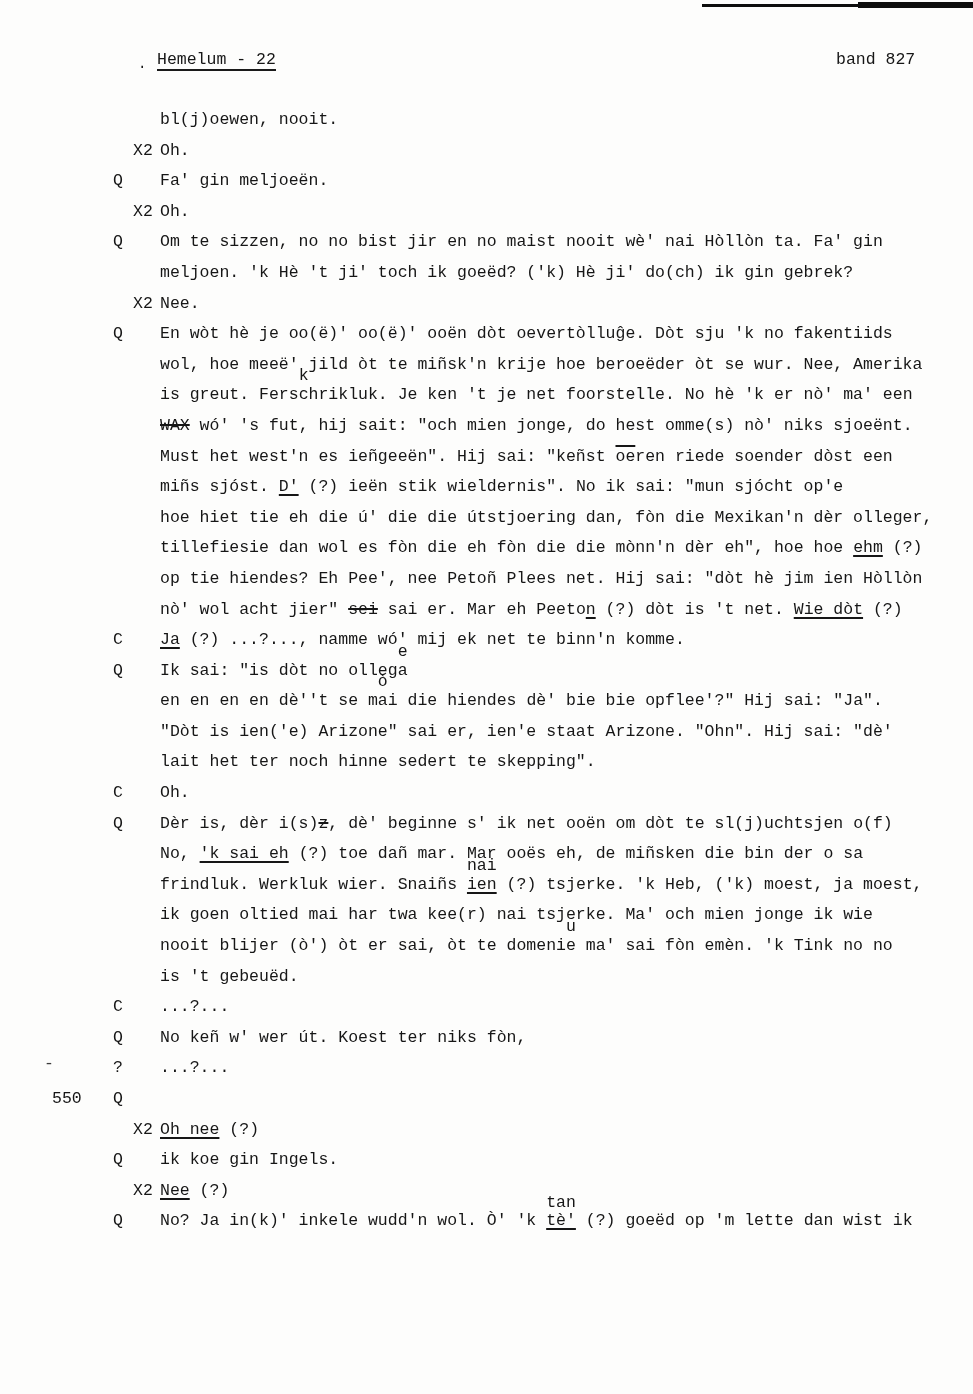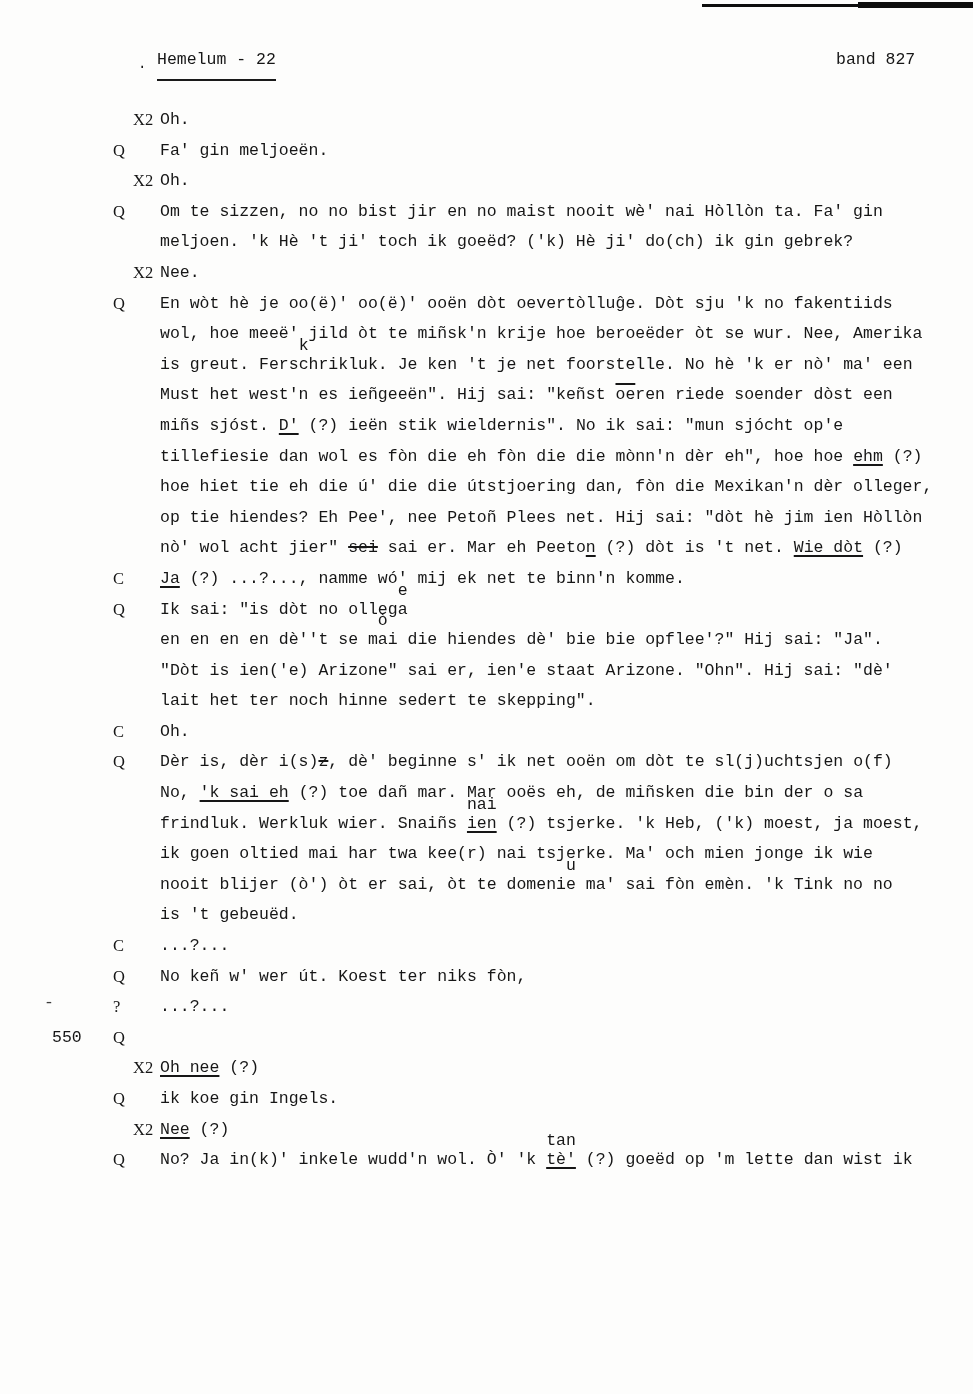--- a/index.html
+++ b/index.html
@@ -11,33 +11,33 @@
     font-family:"Liberation Mono","DejaVu Sans Mono",monospace;
     color:#161616;
     font-size:16.5px;
   }
   .scan-bar{position:absolute;background:#0d0d0d;}
   .scan-bar.a{left:702px;top:4px;width:162px;height:3px;}
   .scan-bar.b{left:858px;top:2px;width:115px;height:6px;}
   .header{position:absolute;top:50px;left:0;width:100%;height:26px;}
   .title{
     position:absolute;left:157px;top:0;
-    border-bottom:2px solid #1a1a1a;padding-bottom:10px;
+    border-bottom:2px solid #1a1a1a;padding-bottom:0;
   }
   .band{position:absolute;left:836px;top:0;font-family:Liberation Mono, monospace;}
   .dot-mark{position:absolute;left:138px;top:6px;font-size:14px;}
   .transcript{position:absolute;top:105px;left:0;width:100%;}
   .line{
     position:relative;
     height:30.6px;line-height:30.6px;
     padding-left:160px;
     white-space:pre;
     box-sizing:border-box;
   }
-  .label{position:absolute;left:113px;top:0;font-family:Liberation Serif, serif;}
+  .label{position:absolute;left:113px;top:0;}
   .label.x2{left:133px;}
   .num{position:absolute;left:52px;top:0;}
   .mdash{position:absolute;left:44px;top:-4px;color:#3c3c3c;}
   .u{text-decoration:underline;text-decoration-thickness:1.5px;text-underline-offset:3px;}
   .s{text-decoration:line-through;text-decoration-thickness:2px;}
   .ov{text-decoration:overline;text-decoration-thickness:1.5px;}
   .stack{position:relative;display:inline-block;}
   .stack .above{
     position:absolute;left:0;top:-0.72em;
     line-height:1;text-decoration:none;
@@ -50,33 +50,35 @@
   <div class="scan-bar a"></div>
   <div class="scan-bar b"></div>
 
   <div class="header">
     <span class="dot-mark">.</span>
     <span class="title">Hemelum - 22</span>
     <span class="band">band 827</span>
   </div>
 
   <div class="transcript">
+      <div class="line"><span><span>bl(j)oewen, nooit.</span></span></div>
       <div class="line"><span class="label x2">X2</span><span><span>Oh.</span></span></div>
       <div class="line"><span class="label">Q</span><span><span>Fa' gin meljoeën.</span></span></div>
       <div class="line"><span class="label x2">X2</span><span><span>Oh.</span></span></div>
       <div class="line"><span class="label">Q</span><span><span>Om te sizzen, no no bist jir en no maist nooit wè' nai Hòllòn ta. Fa' gin</span></span></div>
       <div class="line"><span><span>meljoen. 'k Hè 't ji' toch ik goeëd? ('k) Hè ji' do(ch) ik gin gebrek?</span></span></div>
       <div class="line"><span class="label x2">X2</span><span><span>Nee.</span></span></div>
       <div class="line"><span class="label">Q</span><span><span>En wòt hè je oo(ë)' oo(ë)' ooën dòt oevertòlluĝe. Dòt sju 'k no fakentiids</span></span></div>
       <div class="line"><span><span>wol, hoe meeë' jild òt te miñsk'n krije hoe beroeëder òt se wur. Nee, Amerika</span></span></div>
       <div class="line"><span><span>is greut. Fers</span><span class="stack">ch<span class="above">k</span></span><span>rikluk. Je ken 't je net foorstelle. No hè 'k er nò' ma' een</span></span></div>
+      <div class="line"><span><span class="s">WAX</span><span> wó' 's fut, hij sait: "och mien jonge, do hest omme(s) nò' niks sjoeënt.</span></span></div>
       <div class="line"><span><span>Must het west'n es ieñgeeën". Hij sai: "keñst </span><span class="ov">oe</span><span>ren riede soender dòst een</span></span></div>
       <div class="line"><span><span>miñs sjóst. </span><span class="u">D'</span><span> (?) ieën stik wieldernis". No ik sai: "mun sjócht op'e</span></span></div>
+      <div class="line"><span><span>hoe hiet tie eh die ú' die die útstjoering dan, fòn die Mexikan'n dèr olleger,</span></span></div>
       <div class="line"><span><span>tillefiesie dan wol es fòn die eh fòn die die mònn'n dèr eh", hoe hoe </span><span class="u">ehm</span><span> (?)</span></span></div>
-      <div class="line"><span><span>hoe hiet tie eh die ú' die die útstjoering dan, fòn die Mexikan'n dèr olleger,</span></span></div>
       <div class="line"><span><span>op tie hiendes? Eh Pee', nee Petoñ Plees net. Hij sai: "dòt hè jim ien Hòllòn</span></span></div>
       <div class="line"><span><span>nò' wol acht jier" </span><span class="s">sei</span><span> sai er. Mar eh Peeto</span><span class="u">n</span><span> (?) dòt is 't net. </span><span class="u">Wie dòt</span><span> (?)</span></span></div>
       <div class="line"><span class="label">C</span><span><span class="u">Ja</span><span> (?) ...?..., namme wó' mij ek net te binn'n komme.</span></span></div>
       <div class="line"><span class="label">Q</span><span><span>Ik sai: "is dòt no olleg</span><span class="stack">a<span class="above">e</span></span></span></div>
       <div class="line"><span><span>en en en en dè''t se m</span><span class="stack">ai<span class="above">ò</span></span><span> die hiendes dè' bie bie opflee'?" Hij sai: "Ja".</span></span></div>
       <div class="line"><span><span>"Dòt is ien('e) Arizone" sai er, ien'e staat Arizone. "Ohn". Hij sai: "dè'</span></span></div>
       <div class="line"><span><span>lait het ter noch hinne sedert te skepping".</span></span></div>
       <div class="line"><span class="label">C</span><span><span>Oh.</span></span></div>
       <div class="line"><span class="label">Q</span><span><span>Dèr is, dèr i(s)</span><span class="s">z</span><span>, dè' beginne s' ik net ooën om dòt te sl(j)uchtsjen o(f)</span></span></div>
       <div class="line"><span><span>No, </span><span class="u">'k sai eh</span><span> (?) toe dañ mar. Mar ooës eh, de miñsken die bin der o sa</span></span></div>

